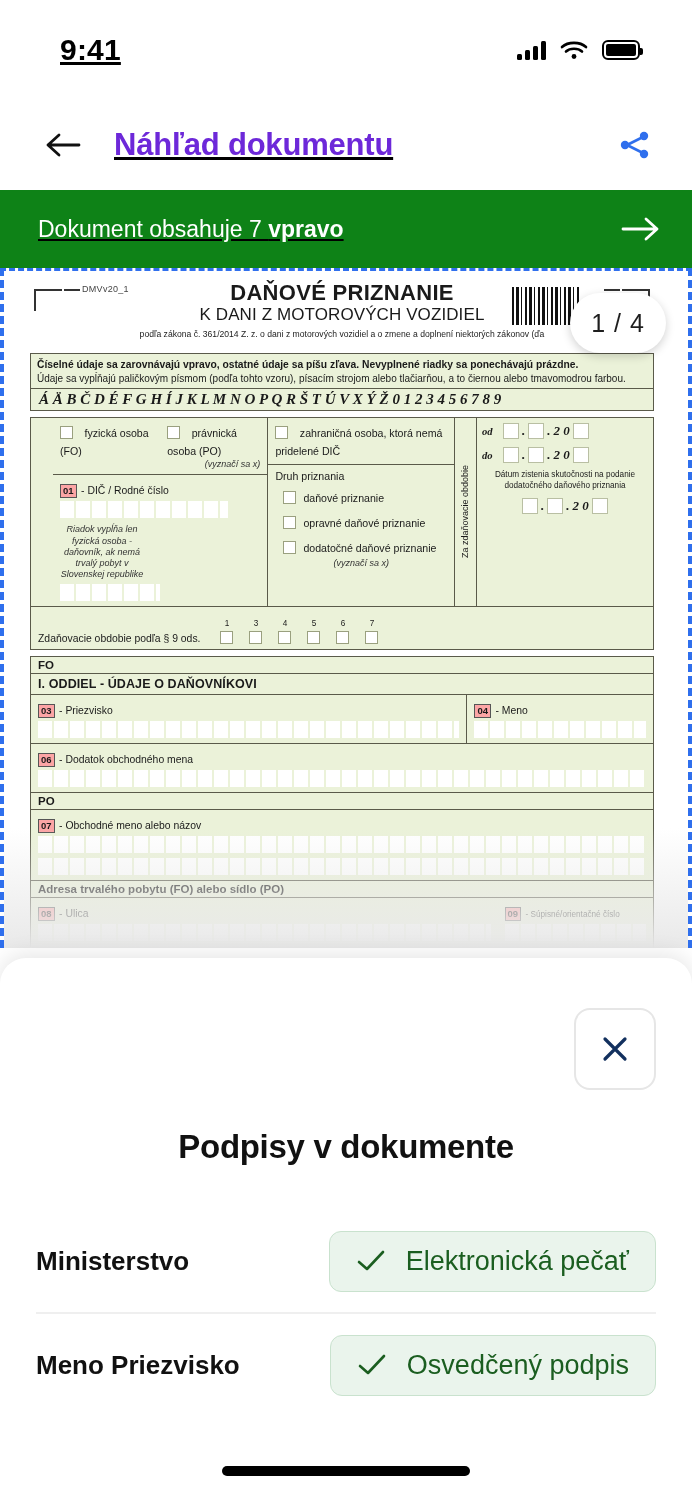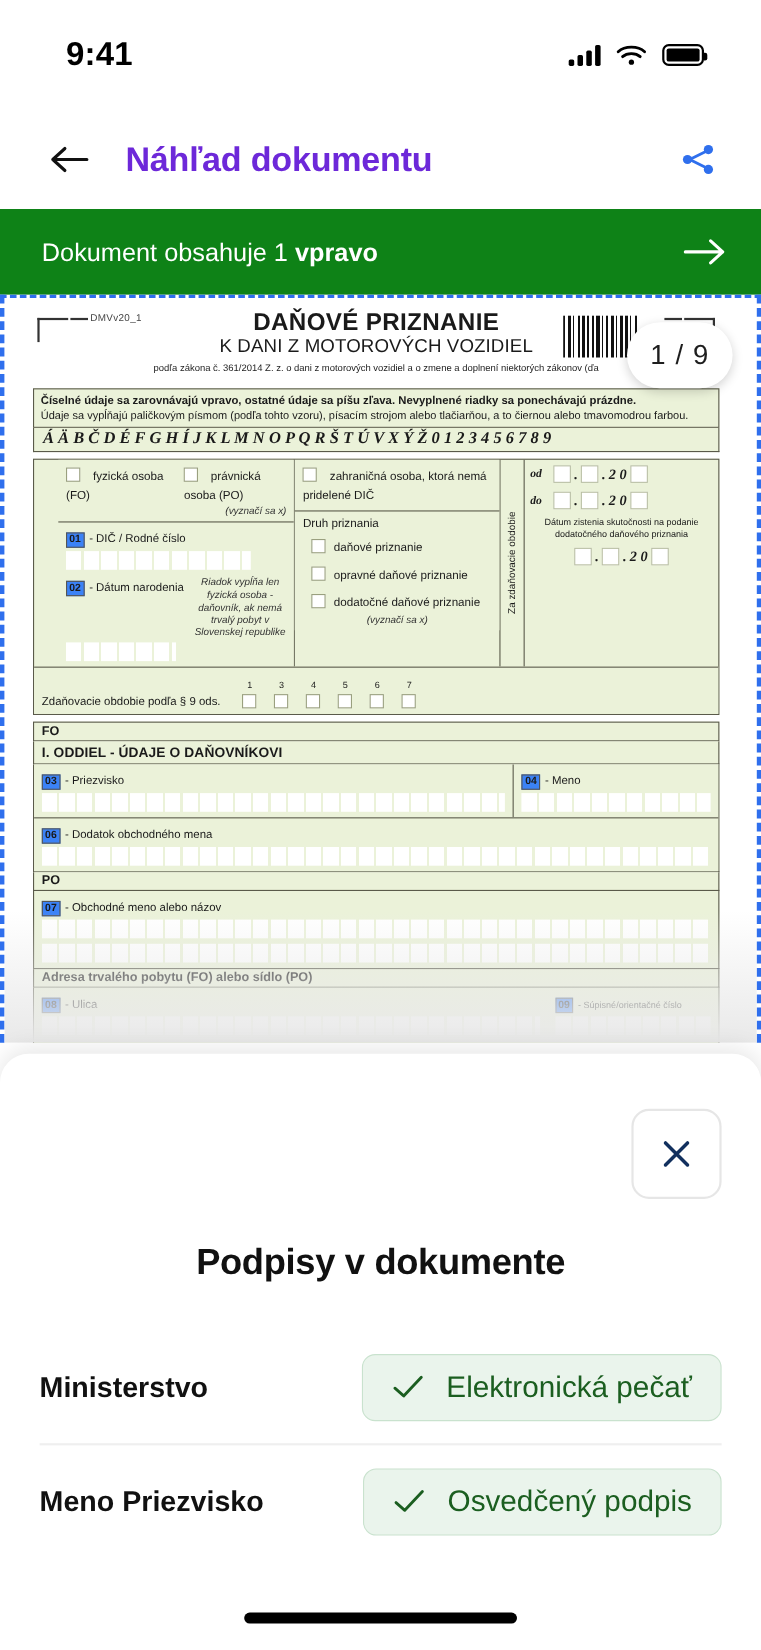--- a/index.html
+++ b/index.html
@@ -3,21 +3,21 @@
 <meta charset="utf-8">
 <title>Náhľad dokumentu</title>
 <style>
   * { box-sizing: border-box; margin: 0; padding: 0; }
   html, body {
     width: 692px; height: 1500px;
     font-family: "Liberation Sans", sans-serif;
     background: #ffffff;
     overflow: hidden;
   }
-  .phone { position: relative; width: 692px; height: 1500px; background: #fff; }
+  .phone { position: relative; width: 692px; height: 1500px; background: #fff; text-decoration: underline; }
 
   
   .statusbar {
     height: 100px; display: flex; align-items: center;
     justify-content: space-between; padding: 0 52px 0 60px;
   }
   .status-time { font-size: 30px; font-weight: 700; color: #000; letter-spacing: .2px; }
   .status-icons { display: flex; align-items: center; gap: 14px; }
   .bars { display: flex; align-items: flex-end; gap: 3px; height: 20px; }
   .bars i { display: block; width: 5px; background: #000; border-radius: 1.5px; }
@@ -98,21 +98,21 @@
   .row { display:flex; }
   .cell { background:#EBF2D9; padding: 5px 7px; position:relative; }
   .bl { border-left: 1.4px solid #5a5a4a; }
   .bt { border-top: 1.4px solid #5a5a4a; }
 
   .chk { display:inline-block; width:13px; height:13px; background:#fff;
     border:1px solid #9aa07f; vertical-align:-2px; margin-right:7px; }
   .lbl { font-size: 10.6px; }
   .lblsm { font-size: 9px; font-style: italic; color:#333;text-align:center; }
   .numtag { display:inline-block; border:1px solid #555; padding:0 2px; font-size:9.5px;
-    font-weight:700; background:#3b82f6; line-height:1.25; }
+    font-weight:700; background:#fca5a5; line-height:1.25; }
   .flab { font-size: 10.4px; }
   .ftiny { font-size: 8.2px; }
 
   
   .comb { height: 17px; background: repeating-linear-gradient(90deg,#fff 0 14px, #EBF2D9 14px 16px);
     border-bottom:0; margin-top: 3px; }
 
   .sec-title { font-size: 12.5px; font-weight:700; padding: 3px 7px; letter-spacing:.1px; }
   .sub-title { font-size: 11.5px; font-weight:700; padding: 2px 7px; }
 
@@ -189,32 +189,32 @@
         <line x1="9" y1="17" x2="25" y2="25" stroke="#2F6FED" stroke-width="2.6" stroke-linecap="round"></line>
         <circle cx="7" cy="17" r="4.2" fill="#2F6FED"></circle>
         <circle cx="26" cy="8" r="4.2" fill="#2F6FED"></circle>
         <circle cx="26" cy="26" r="4.2" fill="#2F6FED"></circle>
       </svg>
     </div>
   </div>
 
   <div class="banner">
     <div class="banner-text">
-      <span>Dokument obsahuje 1 </span><b>vpravo</b>
+      <span>Dokument obsahuje 7 </span><b>vpravo</b>
     </div>
     <div class="banner-arrow">
       <svg width="40" height="26" viewBox="0 0 40 26">
         <path d="M2 13 L36 13 M25 3 L36 13 L25 23" stroke="#fff" stroke-width="2.8" fill="none" stroke-linecap="round" stroke-linejoin="round"></path>
       </svg>
     </div>
   </div>
 
   <div class="doc-area">
 
-    <div class="page-badge">1 / 9</div>
+    <div class="page-badge">1 / 4</div>
 
     <div class="form">
 
       <div class="form-head">
         <div class="corner-mark"></div>
         <div class="doc-code">DMVv20_1</div>
         <div class="corner-mark-r"></div>
         <div class="barcode"></div>
         <div class="t1">DAŇOVÉ PRIZNANIE</div>
         <div class="t2">K DANI Z MOTOROVÝCH VOZIDIEL</div>
@@ -246,24 +246,20 @@
                 <div class="lblsm" style="text-align:right;">(vyznačí sa x)</div>
               </div>
             </div>
             <div class="cell bt" style="padding-bottom:2px;">
               <span class="numtag">01</span>
               <span class="flab">- DIČ / Rodné číslo</span>
               <div class="comb" style="width:84%"></div>
             </div>
             <div class="cell" style="padding-top:4px;">
               <div style="display:flex; justify-content:space-between; gap:8px;">
-                <div style="flex:0 0 auto;">
-                  <span class="numtag">02</span>
-                  <span class="flab">- Dátum narodenia</span>
-                </div>
                 <div class="lblsm" style="flex:1 1 auto; max-width:42%; line-height:1.25;">Riadok vypĺňa len fyzická osoba - daňovník, ak nemá trvalý pobyt v Slovenskej republike</div>
               </div>
               <div class="comb" style="width:50%"></div>
             </div>
           </div>
 
           <div class="bl" style="flex:0 0 30%;">
             <div class="cell">
               <span class="chk"></span>
               <span class="lbl">zahraničná osoba, ktorá nemá pridelené DIČ</span>

